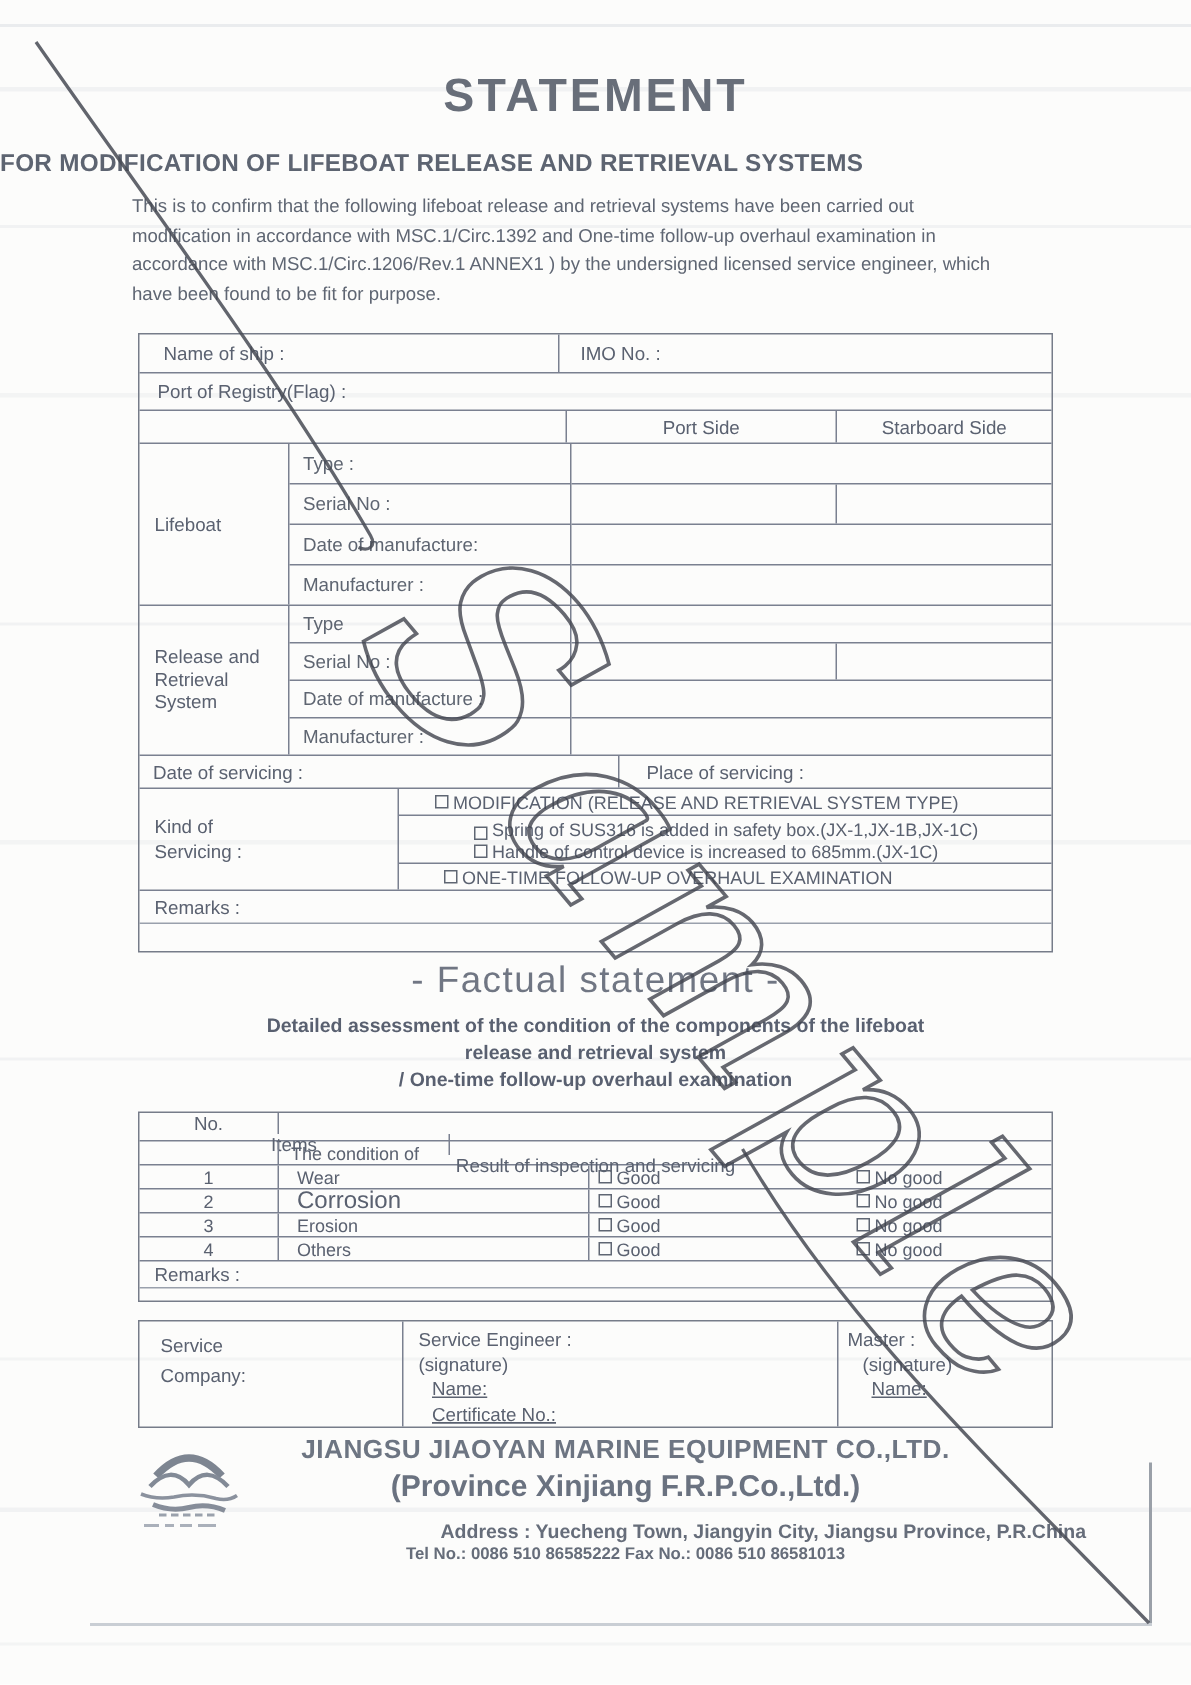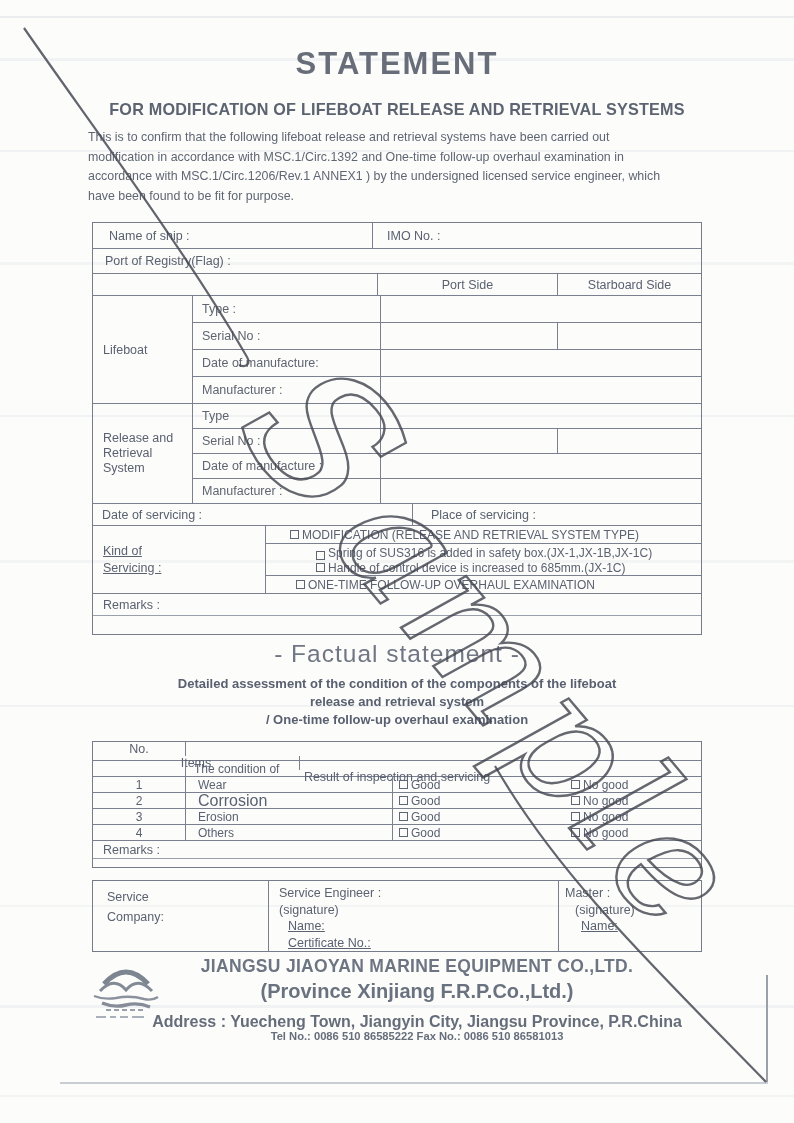--- a/index.html
+++ b/index.html
@@ -17,21 +17,21 @@
   .abs { position:absolute; }
 
   
   .title {
     position:absolute; top:46px; left:0; right:0;
     text-align:center; font-size:31px; font-weight:bold;
     letter-spacing:2px; color:#686e79;
   }
   .subtitle {
     position:absolute; top:100px; left:0; right:0;
-    text-align:center; font-size:16.2px; font-weight:bold;
+    font-size:16.2px; font-weight:bold;
     color:#5d6471; letter-spacing:0.2px;
   }
   .intro {
     position:absolute; top:128px; left:88px; width:622px;
     font-size:12.4px; line-height:19.5px; color:#5f6673;
   }
 
   
   .tbl { position:absolute; border:1.6px solid #767c89; background:transparent; }
   .row { display:flex; border-bottom:1.2px solid #7a8090; }
@@ -67,22 +67,22 @@
   .subhead { position:absolute; left:0; right:0; text-align:center;
     font-size:13px; font-weight:bold; color:#596070; }
 
   .u { text-decoration:underline; }
 
   
   .f-company { position:absolute; top:956px; left:110px; right:70px; text-align:center;
     font-size:17.5px; font-weight:bold; color:#6d7582; letter-spacing:0.3px; }
   .f-alt { position:absolute; top:980px; left:110px; right:70px; text-align:center;
     font-size:20px; font-weight:bold; color:#6a7280; }
-  .f-addr { position:absolute; top:1013px; left:110px; right:70px; text-align:center;
-    font-size:16px; font-weight:bold; color:#666d7a; }
+  .f-addr { position:absolute; top:1013px; left:110px; right:70px; text-align:right;
+    font-size:13px; font-weight:bold; color:#666d7a; }
   .f-tel { position:absolute; top:1030px; left:110px; right:70px; text-align:center;
     font-size:11.2px; font-weight:bold; color:#666d7a; }
 
   .edge-r { position:absolute; left:766px; top:975px; width:2px; height:108px; background:#9aa0a8; }
   .edge-b { position:absolute; left:60px; top:1082px; width:708px; height:1.5px; background:#c9ced4; }
 
   svg.overlay { position:absolute; left:0; top:0; pointer-events:none; }
 </style>
 </head>
 <body>
@@ -167,21 +167,21 @@
         <div class="gd"></div>
       </div>
     </div>
 
     <div class="row" style="height:22px;">
       <div class="c" style="width:320px; padding-left:9px;">Date of servicing  :</div>
       <div class="c" style="flex:1; padding-left:18px;">Place of servicing :</div>
     </div>
 
     <div class="row grow" style="height:68px;">
-      <div class="glabel" style="width:173px; line-height:17px;text-decoration:underline;">
+      <div class="glabel" style="width:173px; line-height:17px;">
         <div>Kind of</div>
         <div>Servicing :</div>
       </div>
       <div style="flex:1; display:flex; flex-direction:column;">
         <div class="kopt" style="height:18px; padding-left:24px; border-bottom:1.2px solid #7a8090;">
           <span class="cb"></span>
           <span>MODIFICATION  (RELEASE AND RETRIEVAL SYSTEM TYPE)</span>
         </div>
         <div class="kopt" style="height:16px; padding-left:50px;align-items:flex-end;">
           <span class="cb"></span>

